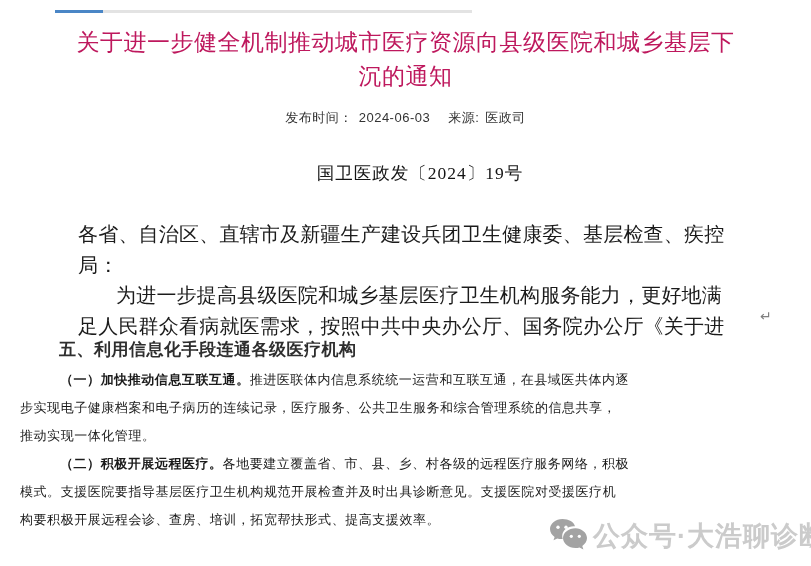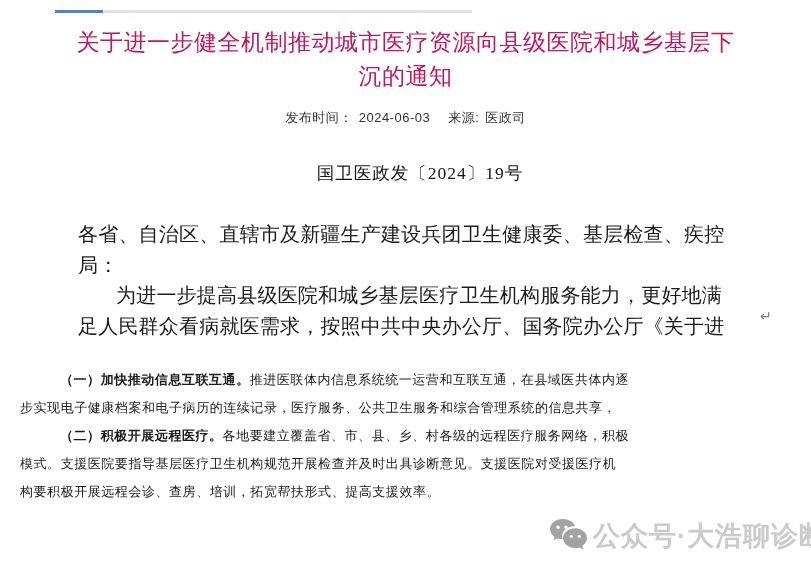--- a/index.html
+++ b/index.html
@@ -131,24 +131,26 @@
 
   <div class="upper-body">
     <div class="u-line">各省、自治区、直辖市及新疆生产建设兵团卫生健康委、基层检查、疾控</div>
     <div class="u-line">局：</div>
     <div class="u-line indent1">为进一步提高县级医院和城乡基层医疗卫生机构服务能力，更好地满</div>
     <div class="u-line">足人民群众看病就医需求，按照中共中央办公厅、国务院办公厅《关于进</div>
   </div>
 
   <span class="return-mark">↵</span>
 
+  <div class="section-heading">五、利用信息化手段连通各级医疗机构</div>
 
   <div class="lower-body">
     <div class="l-line indent2"><span class="lead">（一）加快推动信息互联互通。</span><span>推进医联体内信息系统统一运营和互联互通，在县域医共体内逐</span></div>
     <div class="l-line">步实现电子健康档案和电子病历的连续记录，医疗服务、公共卫生服务和综合管理系统的信息共享，</div>
+    <div class="l-line">推动实现一体化管理。</div>
     <div class="l-line indent2"><span class="lead">（二）积极开展远程医疗。</span><span>各地要建立覆盖省、市、县、乡、村各级的远程医疗服务网络，积极</span></div>
     <div class="l-line">模式。支援医院要指导基层医疗卫生机构规范开展检查并及时出具诊断意见。支援医院对受援医疗机</div>
     <div class="l-line">构要积极开展远程会诊、查房、培训，拓宽帮扶形式、提高支援效率。</div>
   </div>
 
   <div class="watermark">
     <svg class="wm-icon" viewBox="0 0 40 38" xmlns="http://www.w3.org/2000/svg">
       <g fill="#a3a3a3">
         <path d="M13.5 2 C6.6 2 1 6.5 1 12.1 c0 3.2 1.8 6 4.6 7.8 l-1.1 3.4 3.8-1.9 c1.3 0.4 2.7 0.6 4.2 0.6 0.4 0 0.8 0 1.2-0.1 -0.3-0.9-0.5-1.9-0.5-2.9 0-5.4 5.2-9.8 11.6-9.8 0.4 0 0.8 0 1.2 0.1 C25 5 19.8 2 13.5 2 Z"></path>
         <path d="M26.5 11.2 c-6.9 0-12.5 4.4-12.5 9.9 0 5.5 5.6 9.9 12.5 9.9 1.4 0 2.8-0.2 4-0.6 l3.9 2 -1.1-3.5 c2.8-1.8 4.7-4.6 4.7-7.8 0-5.5-5.6-9.9-11.5-9.9 Z"></path>

